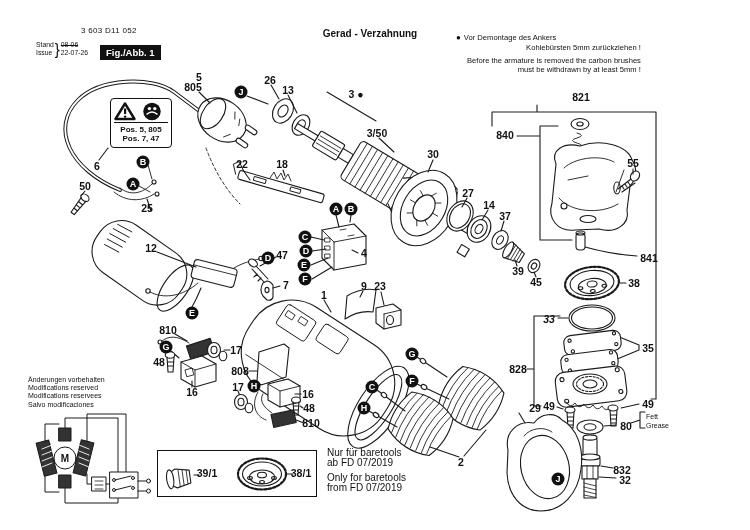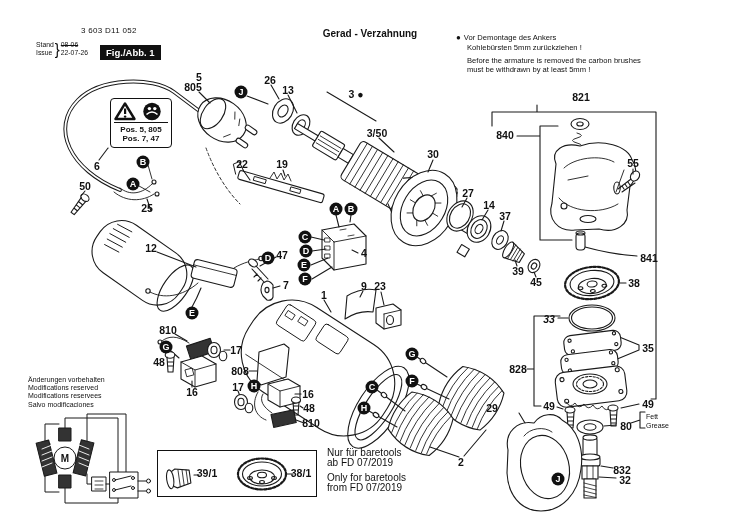--- a/index.html
+++ b/index.html
@@ -9,21 +9,21 @@
   .balloon{position:absolute;width:13px;height:13px;border-radius:50%;background:#111;color:#fff;font-weight:bold;font-size:9px;line-height:13px;text-align:center;transform:translate(-50%,-50%);}
   .part-number{position:absolute;left:36px;top:26px;font-size:8px;letter-spacing:0.3px;padding-left:45px;}
   .stand-issue{position:absolute;left:36px;top:41px;display:flex;align-items:center;font-size:6.8px;line-height:8px;}
   .si-brace{font-size:15px;font-weight:normal;margin:0 1px;transform:scaleY(1.15);}
   .strike{text-decoration:line-through;}
   .fig-box{position:absolute;left:100px;top:45px;background:#111;color:#fff;font-weight:bold;font-size:9.5px;padding:1.5px 6px 2.5px 6px;}
   .title{position:absolute;left:255px;top:28px;width:230px;text-align:center;font-size:10px;font-weight:bold;}
   .note{position:absolute;left:456px;top:33px;font-size:7.6px;line-height:9.8px;}
   .note .row{display:flex;align-items:flex-start;}
   .note .bullet{font-size:8px;margin-right:3px;line-height:9.8px;}
-  .note .indent{padding-left:11px;}
+  .note .indent{padding-left:11px;text-align:right;}
   .note .gap{margin-top:3px;}
   .warn-box{position:absolute;left:110px;top:98px;width:62px;height:50px;border:1.6px solid #111;border-radius:4px;background:#fff;box-sizing:border-box;}
   .warn-icons{display:flex;justify-content:center;padding-top:2px;border-bottom:1.4px solid #111;margin:0 3px;}
   .warn-text{text-align:center;font-weight:bold;font-size:8px;line-height:9px;padding-top:2px;}
   .mods{position:absolute;left:28px;top:376px;font-size:7px;line-height:8.2px;}
   .baretools-box{position:absolute;left:157px;top:450px;width:160px;height:47px;border:1.5px solid #111;box-sizing:border-box;}
   .baretools-note{position:absolute;left:327px;top:448px;font-size:10px;line-height:10px;}
   .baretools-note .gap{margin-top:5px;}
   .grease{position:absolute;left:646px;top:412px;font-size:7px;line-height:9px;}
   .motor-m{position:absolute;left:65px;top:458px;transform:translate(-50%,-50%);font-size:10px;font-weight:bold;}
@@ -429,38 +429,38 @@
 <div class="plabel" style="left: 199px; top: 77px;">5</div>
     <div class="plabel" style="left: 193px; top: 87px;">805</div>
     <div class="plabel" style="left: 270px; top: 80px; text-align: right;">26</div>
     <div class="plabel" style="left: 288px; top: 90px;">13</div>
     <div class="plabel" style="left: 356px; top: 94px;">3 ●</div>
     <div class="plabel" style="left: 377px; top: 133px;">3/50</div>
     <div class="plabel" style="left: 85px; top: 186px;">50</div>
     <div class="plabel" style="left: 147px; top: 208px;">25</div>
     <div class="plabel" style="left: 97px; top: 166px;">6</div>
     <div class="plabel" style="left: 242px; top: 164px;">22</div>
-    <div class="plabel" style="left: 282px; top: 164px;">19</div>
+    <div class="plabel" style="left: 282px; top: 164px;">18</div>
     <div class="plabel" style="left: 433px; top: 154px;">30</div>
     <div class="plabel" style="left: 468px; top: 193px;">27</div>
     <div class="plabel" style="left: 489px; top: 205px;">14</div>
     <div class="plabel" style="left: 505px; top: 216px;">37</div>
     <div class="plabel" style="left: 518px; top: 271px;">39</div>
     <div class="plabel" style="left: 536px; top: 282px;">45</div>
     <div class="plabel" style="left: 537px; top: 97px; margin-left: 44px;">821</div>
     <div class="plabel" style="left: 505px; top: 135px;">840</div>
     <div class="plabel" style="left: 633px; top: 163px;">55</div>
     <div class="plabel" style="left: 649px; top: 258px;">841</div>
     <div class="plabel" style="left: 634px; top: 283px;">38</div>
     <div class="plabel" style="left: 549px; top: 319px; font-style: italic;">33</div>
     <div class="plabel" style="left: 648px; top: 348px;">35</div>
     <div class="plabel" style="left: 518px; top: 369px;">828</div>
     <div class="plabel" style="left: 549px; top: 406px;">49</div>
     <div class="plabel" style="left: 648px; top: 404px;">49</div>
-    <div class="plabel" style="left: 492px; top: 408px;">29</div>
+    <div class="plabel" style="left: 535px; top: 408px;">29</div>
     <div class="plabel" style="left: 626px; top: 426px;">80</div>
     <div class="plabel" style="left: 622px; top: 470px;">832</div>
     <div class="plabel" style="left: 625px; top: 480px;">32</div>
     <div class="plabel" style="left: 151px; top: 248px;">12</div>
     <div class="plabel" style="left: 282px; top: 255px;">47</div>
     <div class="plabel" style="left: 286px; top: 285px;">7</div>
     <div class="plabel" style="left: 364px; top: 253px;">4</div>
     <div class="plabel" style="left: 324px; top: 295px;">1</div>
     <div class="plabel" style="left: 364px; top: 286px;">9</div>
     <div class="plabel" style="left: 380px; top: 286px;">23</div>

